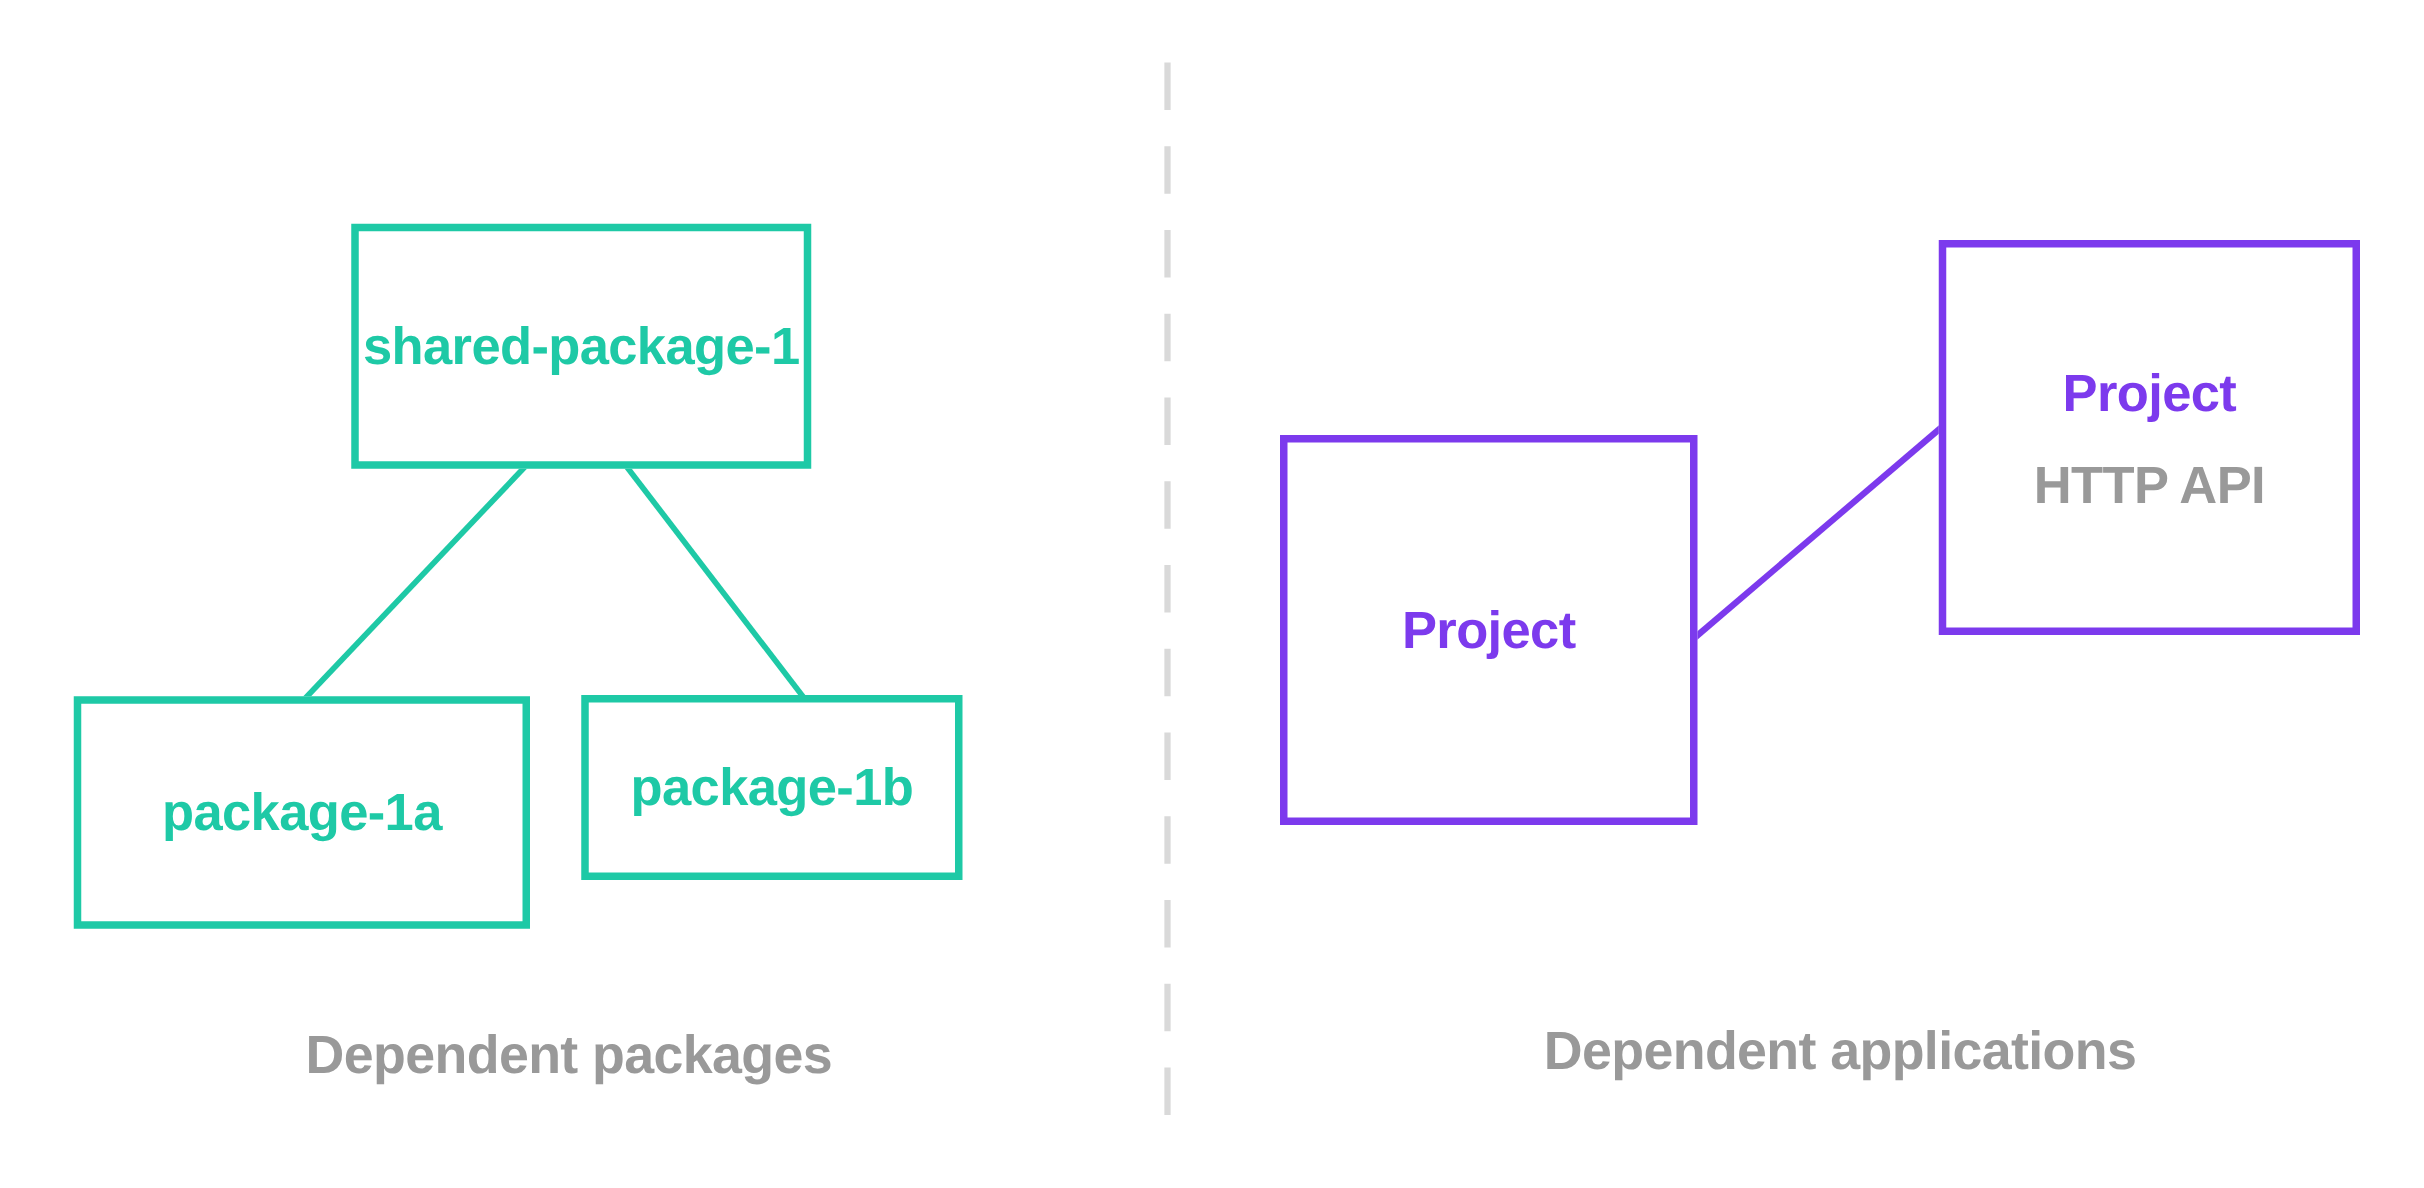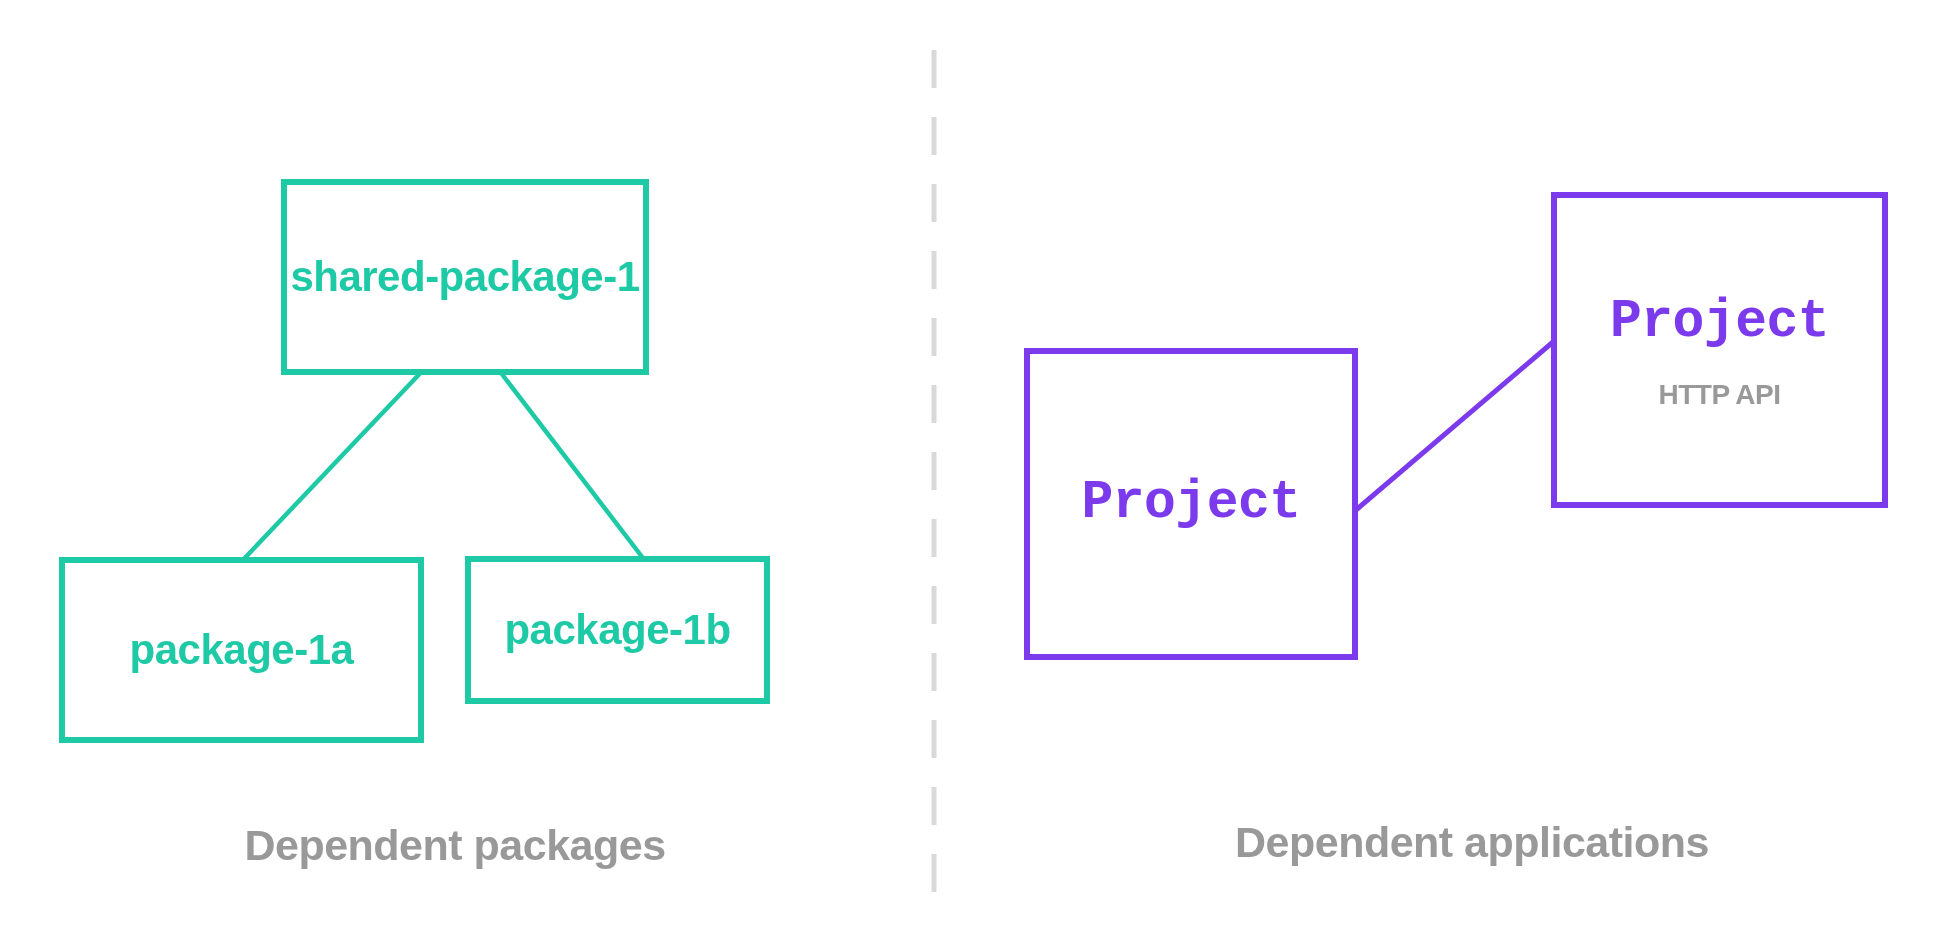--- a/index.html
+++ b/index.html
@@ -26,26 +26,26 @@
     text-align:center;
   }
   .node.teal{border:6px solid var(--teal);}
   .node.purple{border:6px solid var(--purple);}
 
   .node-label{
     color:var(--teal);font-size:42px;font-weight:bold;
     letter-spacing:-0.5px;white-space:nowrap;
   }
   .app-title{
-    color:var(--purple);font-size:53px;font-weight:bold;
-    line-height:1.28;letter-spacing:-0.5px;font-family:Liberation Mono, monospace;
+    color:var(--purple);font-size:42px;font-weight:bold;
+    line-height:1.28;letter-spacing:-0.5px;
   }
   .app-title span{display:block;white-space:nowrap;}
   .app-subtitle{
-    color:var(--gray-text);font-size:28px;font-weight:bold;
+    color:var(--gray-text);font-size:42px;font-weight:bold;
     margin-top:22px;letter-spacing:-0.5px;white-space:nowrap;
   }
 
   .caption{
     position:absolute;z-index:2;transform:translate(-50%,-50%);
     color:var(--gray-text);font-size:43px;font-weight:bold;
     letter-spacing:-0.5px;white-space:nowrap;
   }
 
   

